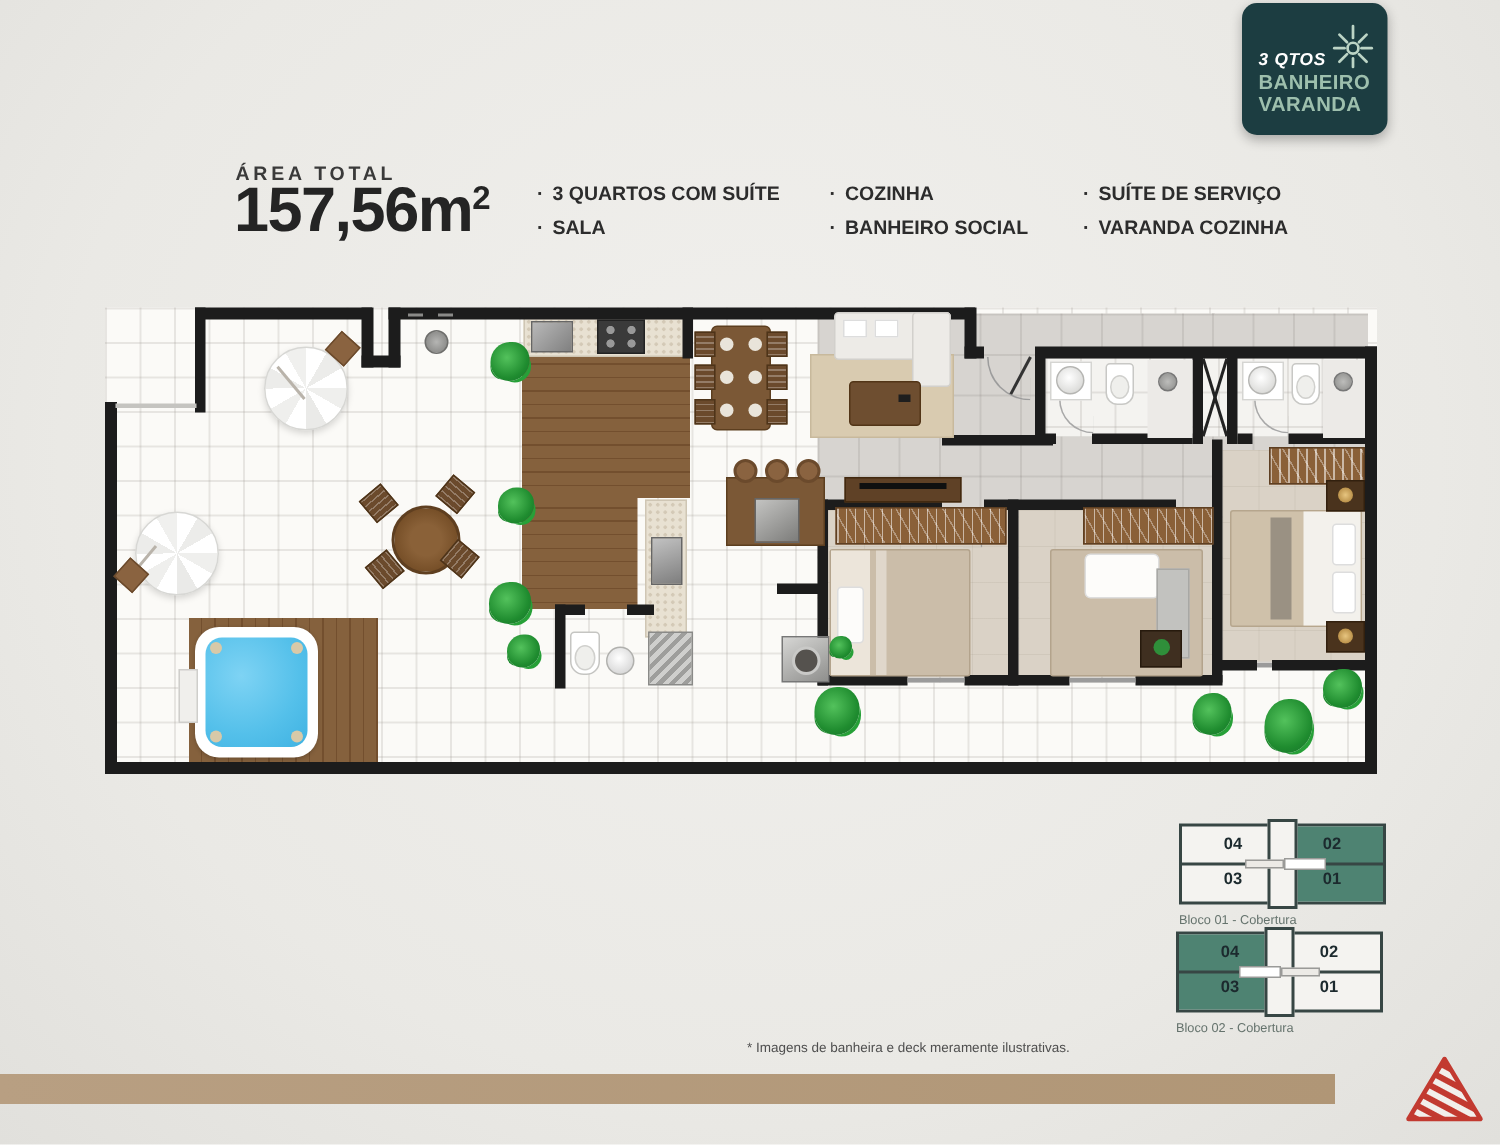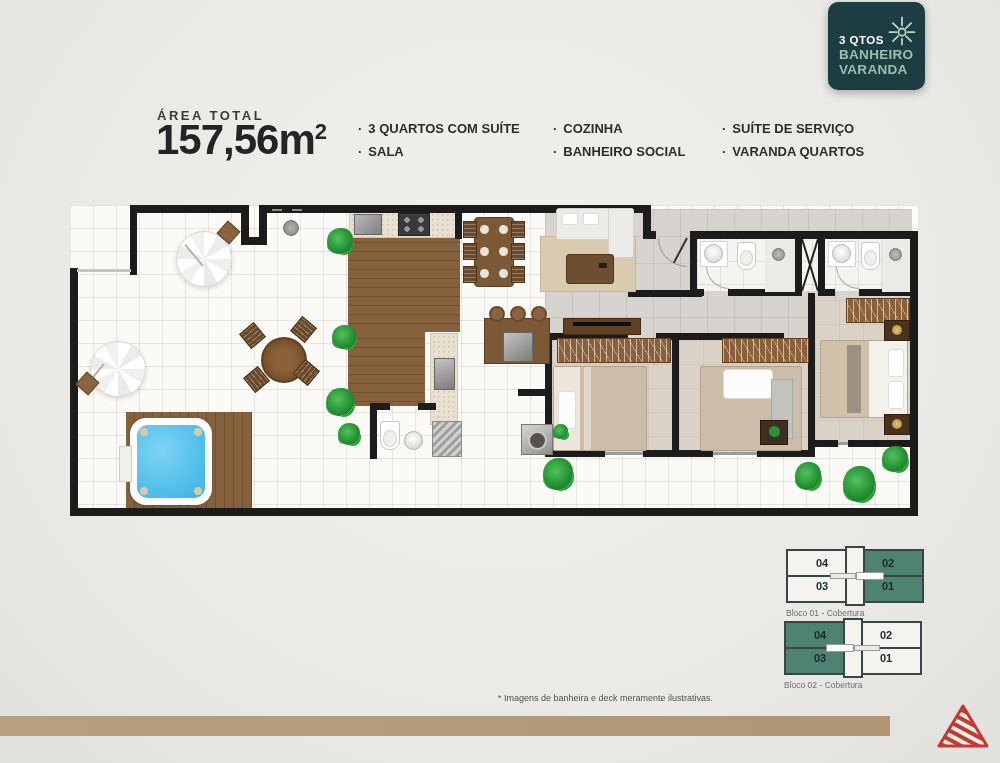--- a/index.html
+++ b/index.html
@@ -23,21 +23,21 @@
        background:conic-gradient(#ffffff 0 30deg,#ececea 30deg 60deg,#fff 60deg 90deg,#efefed 90deg 120deg,#fff 120deg 150deg,#eaeae8 150deg 180deg,#fff 180deg 210deg,#efefed 210deg 240deg,#fff 240deg 270deg,#ececea 270deg 300deg,#fff 300deg 330deg,#f0f0ee 330deg 360deg);
        box-shadow:0 2px 5px rgba(0,0,0,.15);}
   .chair{position:absolute;z-index:27;background:#6b4a2c repeating-linear-gradient(0deg,rgba(255,255,255,.28) 0 1px,transparent 1px 4px);border:1px solid #4e3419;}
   .f{position:absolute;z-index:26;}
   .banner{position:absolute;left:0;top:33px;width:1000px;height:45px;z-index:5;
           background:linear-gradient(90deg,#112a31 0%,#1b383a 18%,#3c5e52 40%,#5e8b76 60%,#7fa68e 78%,#93b2a0 90%,#8bab99 100%);}
   .banner-title{position:absolute;left:90px;top:50%;transform:translateY(-50%);color:#fff;
           font-size:21px;font-weight:bold;letter-spacing:1px;white-space:nowrap;}
   .badge{position:absolute;left:828px;top:2px;width:97px;height:88px;background:#1c3d41;border-radius:10px;
           z-index:6;box-shadow:0 3px 8px rgba(0,0,0,.28);color:#fff;}
-  .badge .l1{position:absolute;left:11px;top:32px;font-size:11.5px;font-weight:bold;letter-spacing:.5px;}
+  .badge .l1{position:absolute;left:11px;top:32px;font-size:11.5px;font-weight:bold;letter-spacing:.5px;font-style:italic;}
   .badge .l2{position:absolute;left:11px;top:45px;font-size:13.5px;font-weight:bold;color:#9dbfad;letter-spacing:.3px;}
   .badge .l3{position:absolute;left:11px;top:60px;font-size:13.5px;font-weight:bold;color:#9dbfad;letter-spacing:.3px;}
   .badge svg{position:absolute;right:6px;top:12px;}
   .area-label{position:absolute;left:157px;top:108px;font-size:13px;font-weight:bold;letter-spacing:2.5px;color:#3a3a3a;}
   .area-value{position:absolute;left:156px;top:116px;font-size:42px;font-weight:bold;letter-spacing:-1px;color:#242424;}
   .area-value sup{font-size:22px;}
   .feat{position:absolute;font-size:13px;font-weight:bold;color:#2c2c2c;white-space:nowrap;}
   .feat .dot{margin-right:6px;}
   .watermark{position:absolute;left:418px;top:352px;width:200px;text-align:center;z-index:40;pointer-events:none;}
   .watermark .wm1{font-size:66px;font-weight:bold;letter-spacing:6px;color:rgba(255,255,255,.72);line-height:72px;}
@@ -82,21 +82,21 @@
     <div class="l3">VARANDA</div>
   </div>
 
   <div class="area-label">ÁREA TOTAL</div>
   <div class="area-value"><span>157,56m</span><sup>2</sup></div>
   <div class="feat" style="left:358px;top:121px"><span class="dot">·</span><span>3 QUARTOS COM SUÍTE</span></div>
   <div class="feat" style="left:358px;top:144px"><span class="dot">·</span><span>SALA</span></div>
   <div class="feat" style="left:553px;top:121px"><span class="dot">·</span><span>COZINHA</span></div>
   <div class="feat" style="left:553px;top:144px"><span class="dot">·</span><span>BANHEIRO SOCIAL</span></div>
   <div class="feat" style="left:722px;top:121px"><span class="dot">·</span><span>SUÍTE DE SERVIÇO</span></div>
-  <div class="feat" style="left:722px;top:144px"><span class="dot">·</span><span>VARANDA QUARTOS</span></div>
+  <div class="feat" style="left:722px;top:144px"><span class="dot">·</span><span>VARANDA COZINHA</span></div>
 
   <div class="abs" style="inset:0">
 
     <div class="abs tileW" style="left:70px;top:205px;width:848px;height:311px"></div>
     <div class="abs tileG" style="left:545px;top:209px;width:265px;height:246px"></div>
     <div class="abs tileG" style="left:808px;top:209px;width:104px;height:234px"></div>
     <div class="abs tileW" style="left:697px;top:238px;width:213px;height:53px;background-color:#f4f3f0"></div>
     <div class="abs beigeF" style="left:552px;top:340px;width:120px;height:111px"></div>
     <div class="abs beigeF" style="left:679px;top:340px;width:129px;height:111px"></div>
     <div class="abs beigeF" style="left:815px;top:300px;width:95px;height:141px"></div>

